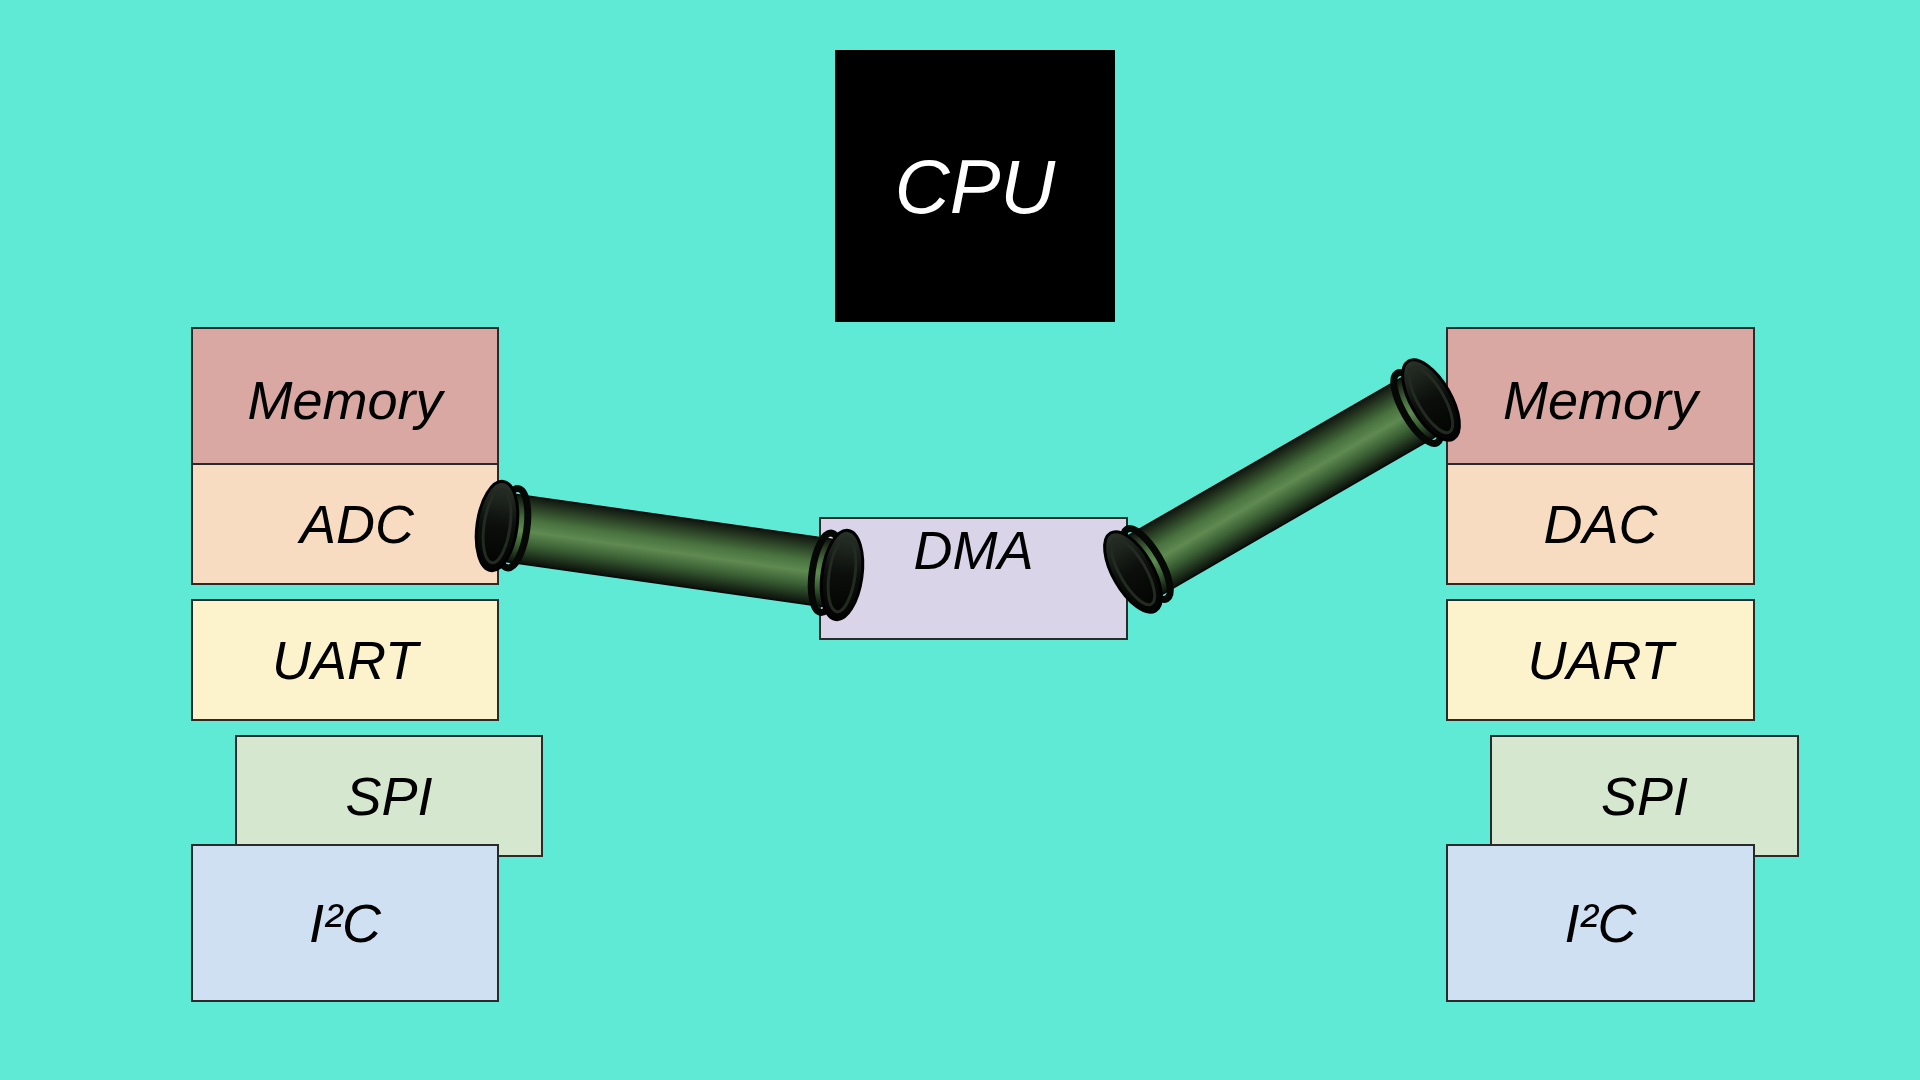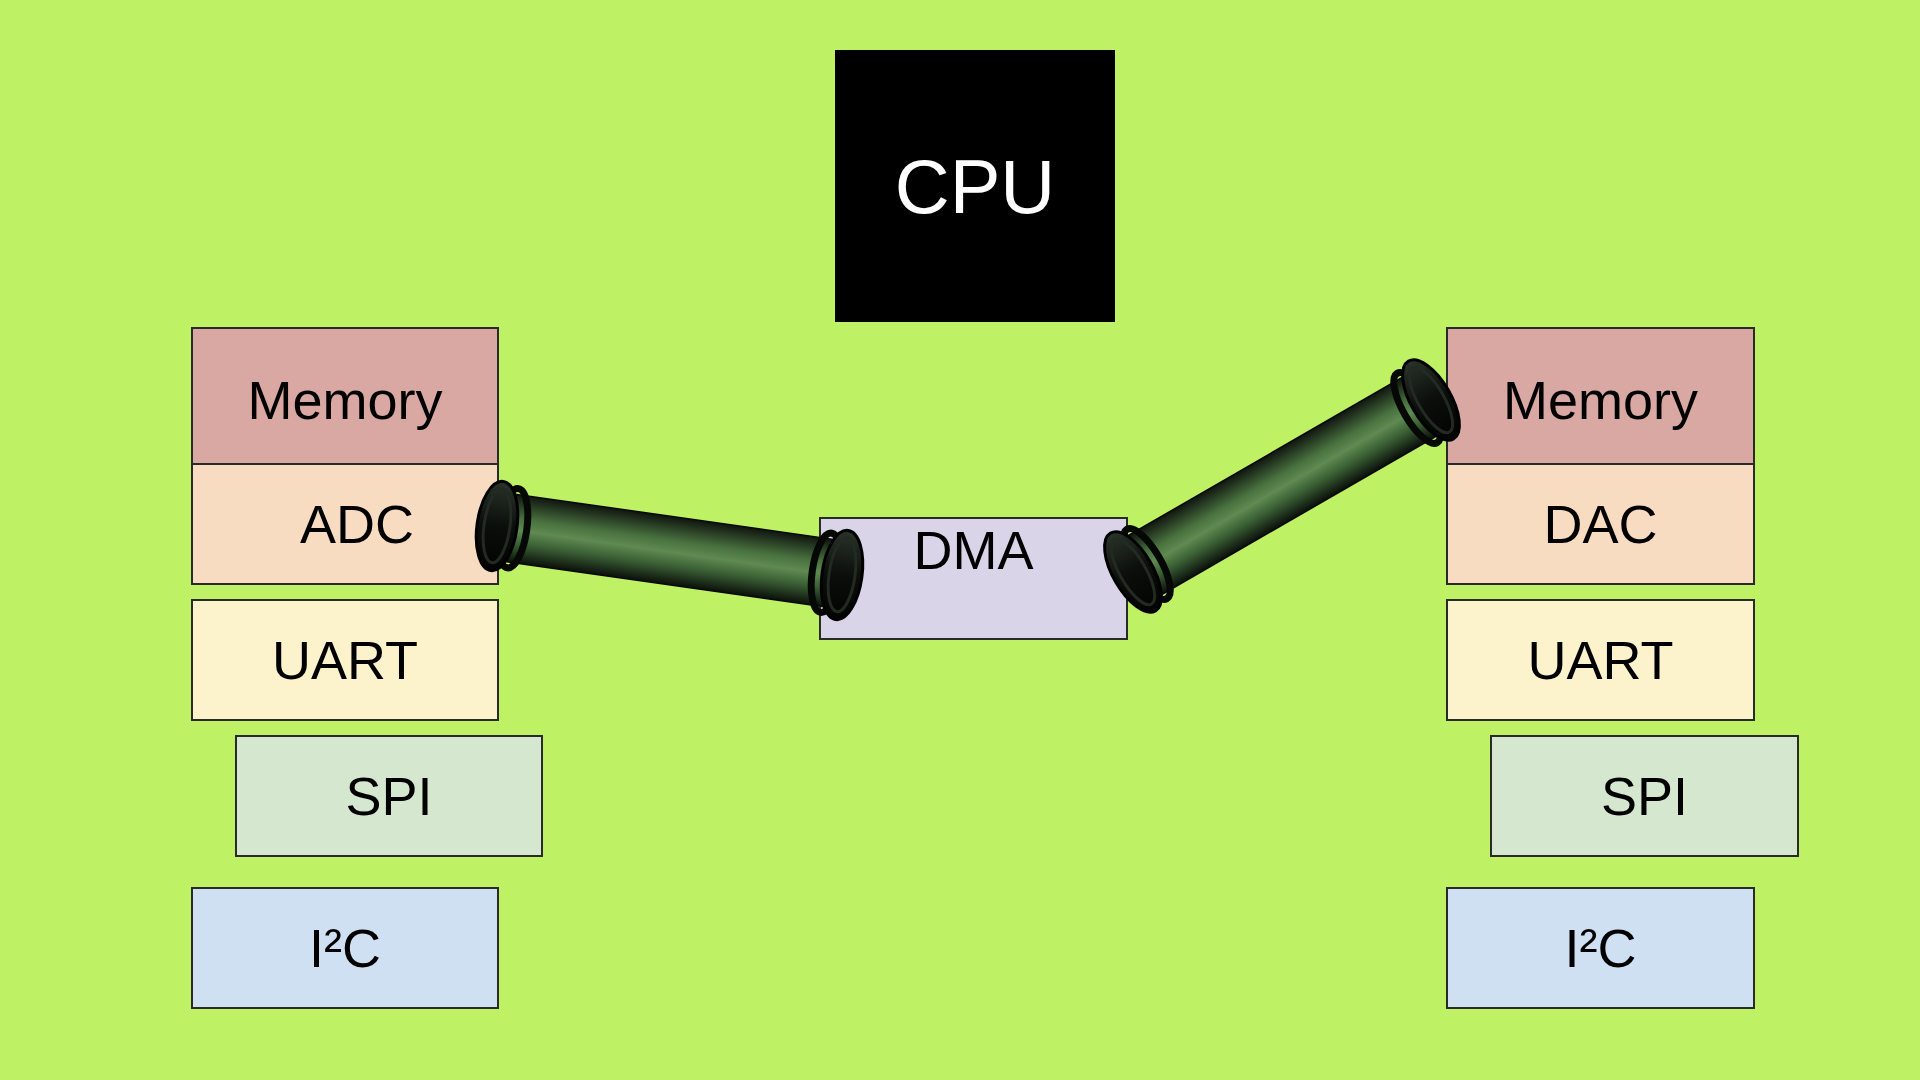--- a/index.html
+++ b/index.html
@@ -5,22 +5,23 @@
   html, body {
     margin: 0;
     padding: 0;
     background: #ffffff;
     font-family: "Liberation Sans", sans-serif;
   }
   .stage {
     position: relative;
     width: 1920px;
     height: 1080px;
-    background: #bef264;
+    background: #5eead4;
     overflow: hidden;
+    font-style: italic;
   }
   .block {
     position: absolute;
     border: 2px solid #2a2a2a;
     box-sizing: border-box;
     display: flex;
     align-items: center;
     justify-content: center;
     color: #000000;
     font-size: 54px;
@@ -53,21 +54,21 @@
     font-size: 54px;
     z-index: 2;
   }
   
   .col-left  { left: 191px;  width: 308px; }
   .col-right { left: 1446px; width: 309px; }
   .row-0 { top: 327px; height: 146px; }
   .row-1 { top: 463px; height: 122px; }
   .row-2 { top: 599px; height: 122px; }
   .row-3 { top: 735px; height: 122px; margin-left: 44px; }
-  .row-4 { top: 887px; height: 122px; }
+  .row-4 { top: 844px; height: 158px; }
   .pipes {
     position: absolute;
     left: 0;
     top: 0;
     width: 1920px;
     height: 1080px;
     z-index: 3;
     pointer-events: none;
   }
   .block-label, .cpu-label, .dma-label {

